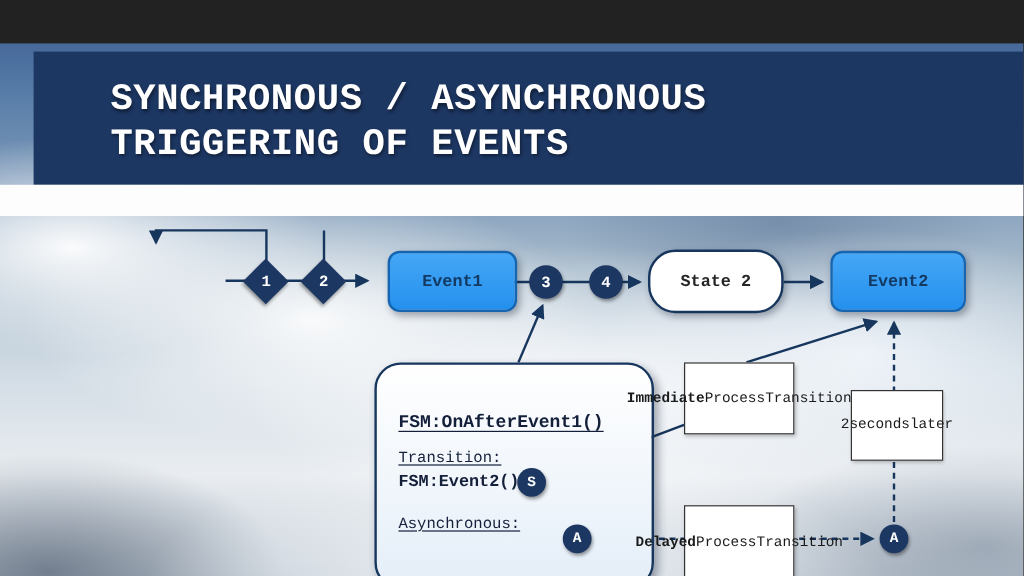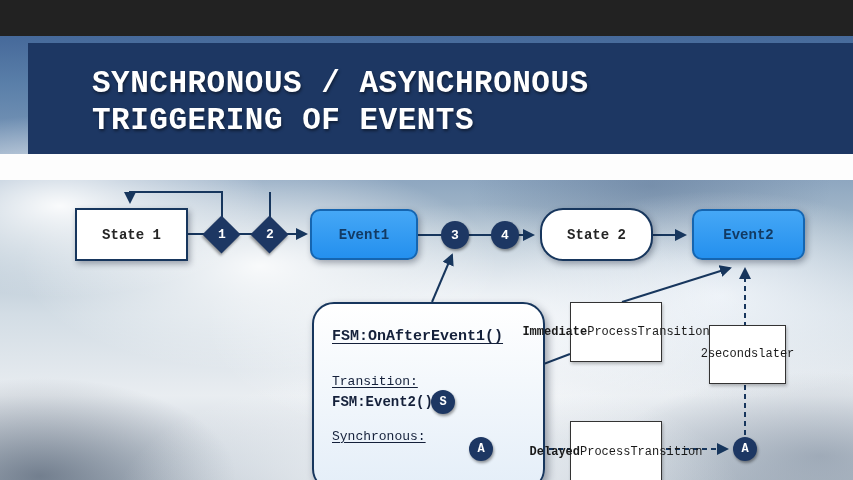--- a/index.html
+++ b/index.html
@@ -72,21 +72,21 @@
     box-shadow:1px 2px 3px rgba(0,0,0,.4);
   }
   
   .fsm-box{
     position:absolute;left:312px;top:266px;width:233px;height:189px;
     border-radius:22px;border:2px solid #17365d;
     background:linear-gradient(180deg,#ffffff,#e4eef8);
     box-shadow:3px 4px 8px rgba(20,30,50,.4);box-sizing:border-box;
   }
   .fsm-box .t{position:absolute;color:#14203a;white-space:pre;}
-  .fsm-title{left:18px;top:24px;font-size:15px;font-weight:bold;text-decoration:underline;text-underline-offset:3px;}
+  .fsm-title{left:18px;top:40px;font-size:15px;font-weight:bold;text-decoration:underline;text-underline-offset:3px;}
   .fsm-sync-label{left:18px;top:70px;font-size:13px;text-decoration:underline;text-underline-offset:2px;}
   .fsm-sync-code{left:18px;top:90px;font-size:14px;font-weight:bold;}
   .fsm-async-label{left:18px;top:125px;font-size:13px;text-decoration:underline;text-underline-offset:2px;}
   .fsm-async-code{left:18px;top:145px;font-size:14px;font-weight:bold;}
   
   .note-box{
     position:absolute;background:#fff;border:1px solid #333;
     display:flex;flex-direction:row;align-items:center;justify-content:center;
     font-size:12px;line-height:15px;color:#1a1a1a;text-align:center;
     box-shadow:1px 2px 3px rgba(0,0,0,.25);box-sizing:border-box;
@@ -118,32 +118,29 @@
     <path d="M653,199 H685" stroke="#17365d" stroke-width="2" fill="none" marker-end="url(#arw)"></path>
     <path d="M222,187 V156 H130 V166" stroke="#17365d" stroke-width="2" fill="none" marker-end="url(#arw)"></path>
     <path d="M270,187 V156" stroke="#17365d" stroke-width="2" fill="none"></path>
     <path d="M432,266 L452,219" stroke="#17365d" stroke-width="2" fill="none" marker-end="url(#arw)"></path>
     <path d="M622,266 L730,232" stroke="#17365d" stroke-width="2" fill="none" marker-end="url(#arw)"></path>
     <path d="M570,318 L459,360" stroke="#17365d" stroke-width="2" fill="none" marker-end="url(#arw)"></path>
     <path d="M495,413 H727" stroke="#17365d" stroke-width="2" stroke-dasharray="5 4" fill="none" marker-end="url(#arw)"></path>
     <path d="M745,399 V233" stroke="#17365d" stroke-width="2" stroke-dasharray="5 4" fill="none" marker-end="url(#arw)"></path>
   </svg>
 
-  <div class="state-box" style="left:75px;top:172px;width:113px;height:53px;">
-    <span>State 1</span>
-  </div>
 
   <div class="diamond" style="left:208px;top:185px;">
     <span>1</span>
   </div>
   <div class="diamond" style="left:256px;top:185px;">
     <span>2</span>
   </div>
 
-  <div class="event-box" style="left:310px;top:173px;width:108px;height:51px;">
+  <div class="event-box" style="left:323px;top:173px;width:108px;height:51px;">
     <span>Event1</span>
   </div>
 
   <div class="circle-badge" style="left:441px;top:185px;">
     <span>3</span>
   </div>
   <div class="circle-badge" style="left:491px;top:185px;">
     <span>4</span>
   </div>
 
@@ -152,21 +149,21 @@
   </div>
 
   <div class="event-box" style="left:692px;top:173px;width:113px;height:51px;">
     <span>Event2</span>
   </div>
 
   <div class="fsm-box">
     <div class="t fsm-title">FSM:OnAfterEvent1()</div>
     <div class="t fsm-sync-label">Transition:</div>
     <div class="t fsm-sync-code">FSM:Event2()</div>
-    <div class="t fsm-async-label">Synchronous:</div>
+    <div class="t fsm-async-label">Asynchronous:</div>
   </div>
 
   <div class="small-badge" style="left:431px;top:354px;">
     <span>S</span>
   </div>
   <div class="small-badge" style="left:469px;top:401px;">
     <span>A</span>
   </div>
 
   <div class="note-box" style="left:570px;top:266px;width:92px;height:60px;">

